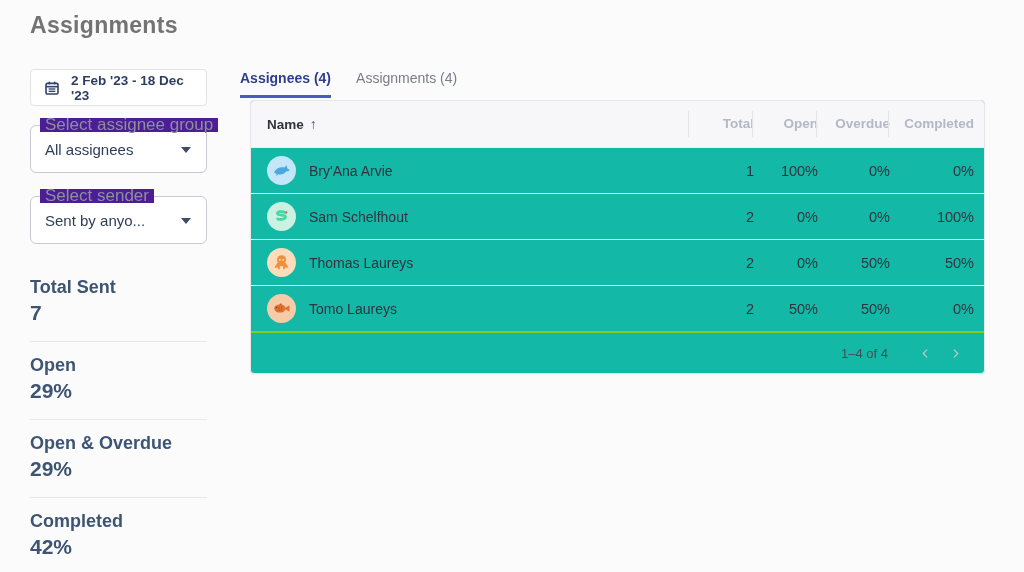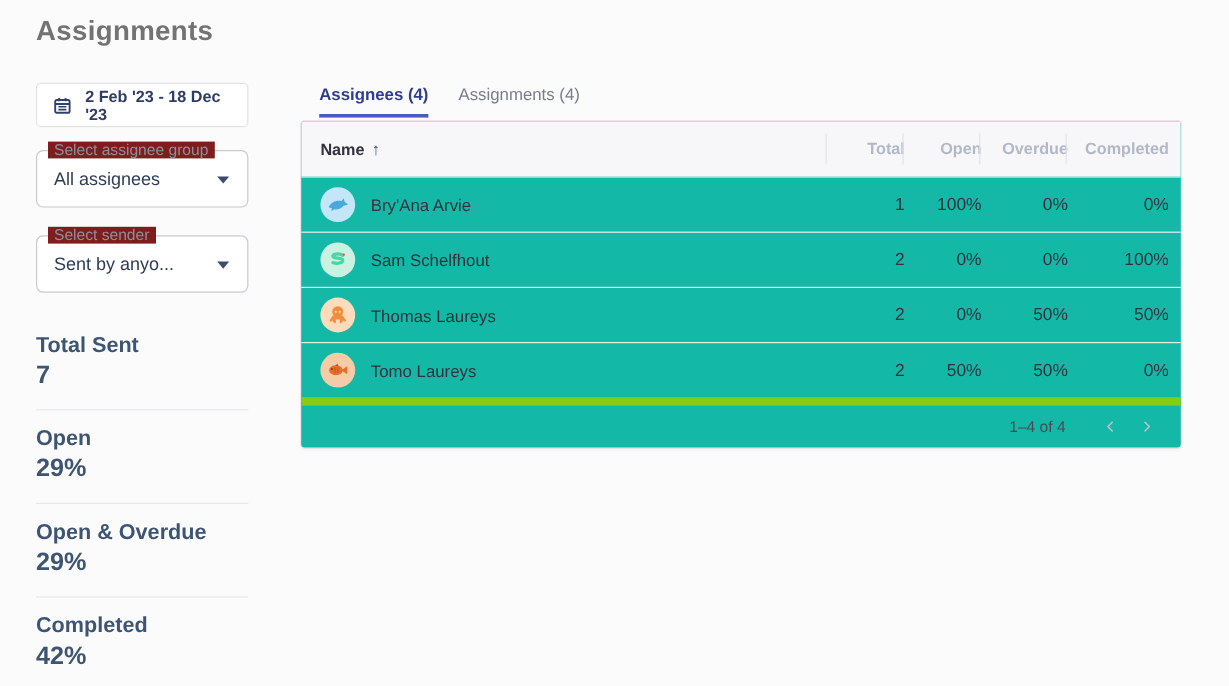--- a/index.html
+++ b/index.html
@@ -25,36 +25,36 @@
   }
   .date-btn svg { flex:0 0 auto; }
   .select-box {
     position:relative; margin-top:19px; height:48px; background:#fff;
     border:1px solid #c9c9cf; border-radius:6px;
     display:flex; align-items:center; padding:0 14px; cursor:pointer;
   }
   .select-box + .select-box { margin-top:23px; }
   .floating-label {
     position:absolute; top:-8px; left:9px; padding:0 5px;
-    font-size:13px; color:#8b909b; background:#7f1d1d; line-height:14px;
+    font-size:17px; color:#8b909b; background:#4c1d95; line-height:14px;
     white-space:nowrap;
   }
   .select-value { font-size:15px; color:#2e3e57; }
   .caret-down {
     position:absolute; right:15px; top:50%; margin-top:-2px;
     width:0; height:0;
     border-left:5px solid transparent; border-right:5px solid transparent;
     border-top:6px solid #3b4d6b;
   }
   .stats { margin-top:20px; }
   .stat { padding:13px 0 16px; border-bottom:1px solid #e8e8eb; }
   .stat-label { font-size:18px; font-weight:bold; color:#3d5473; }
   .stat-value { font-size:21px; font-weight:bold; color:#3d5473; margin-top:3px; }
   
-  .tabs { position:absolute; left:266px; top:70px; display:flex; gap:25px; }
+  .tabs { position:absolute; left:240px; top:70px; display:flex; gap:25px; }
   .tab { font-size:14px; padding-bottom:9px; cursor:pointer; }
   .tab.active { color:#2e3d8f; font-weight:bold; border-bottom:3px solid #4a5bbf; }
   .tab.inactive { color:#787d88; }
   
   .table-card {
     position:absolute; left:250px; top:100px; width:735px;
     background:#14b8a6; border:1px solid #e7e7ea; border-radius:4px;
     box-shadow:0 1px 2px rgba(0,0,0,.03); overflow:hidden;
   }
   .tgrid {
@@ -76,21 +76,21 @@
   .cell-name { display:flex; align-items:center; gap:13px; }
   .avatar {
     width:29px; height:29px; border-radius:50%;
     display:flex; align-items:center; justify-content:center; flex:0 0 auto;
   }
   .avatar svg { width:19px; height:19px; display:block; }
   .name-text { font-size:14px; color:#32323e; }
   .cell-num { font-size:14.5px; color:#32323e; text-align:right; }
   
   .tfoot {
-    height:42px; border-top:7px solid #84cc16;
+    height:42px; border-top:2px solid #84cc16;
     display:flex; align-items:center; justify-content:flex-end;
     padding-right:14px; gap:0;
   }
   .page-info { font-size:13px; color:#4b4b55; margin-right:22px; }
   .pager-btn {
     width:30px; height:30px; display:flex; align-items:center; justify-content:center;
     color:#c4c4ca; cursor:default; border-radius:50%;
   }
   .pager-btn svg { display:block; }
 </style>

